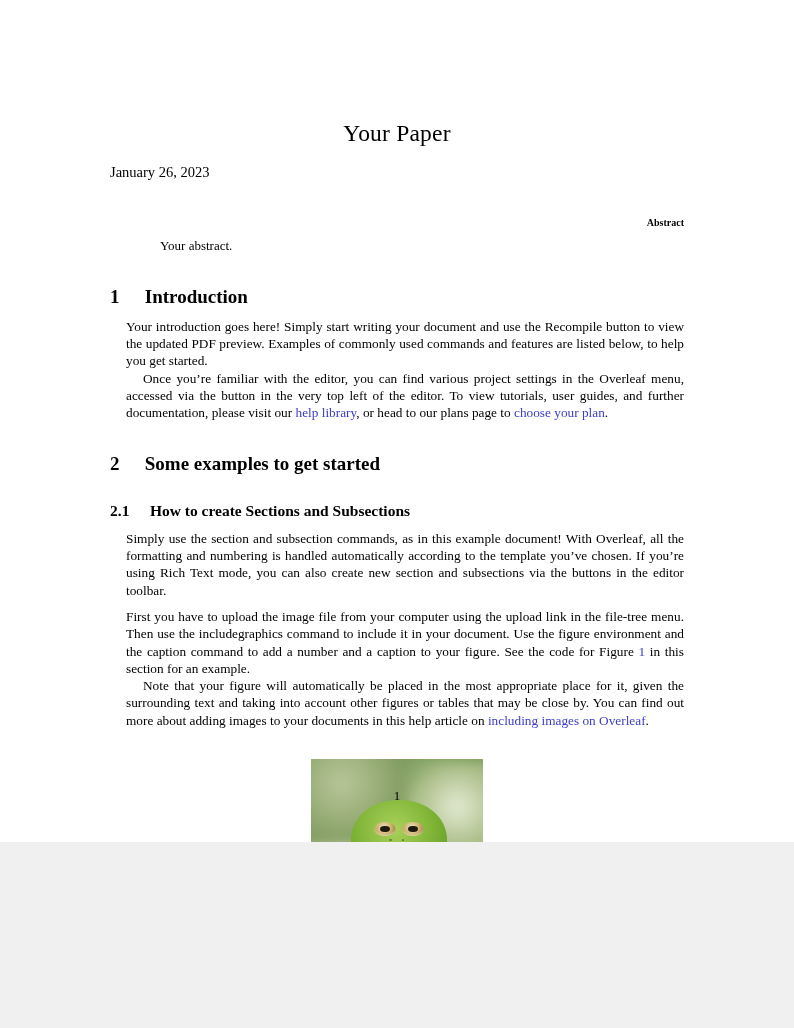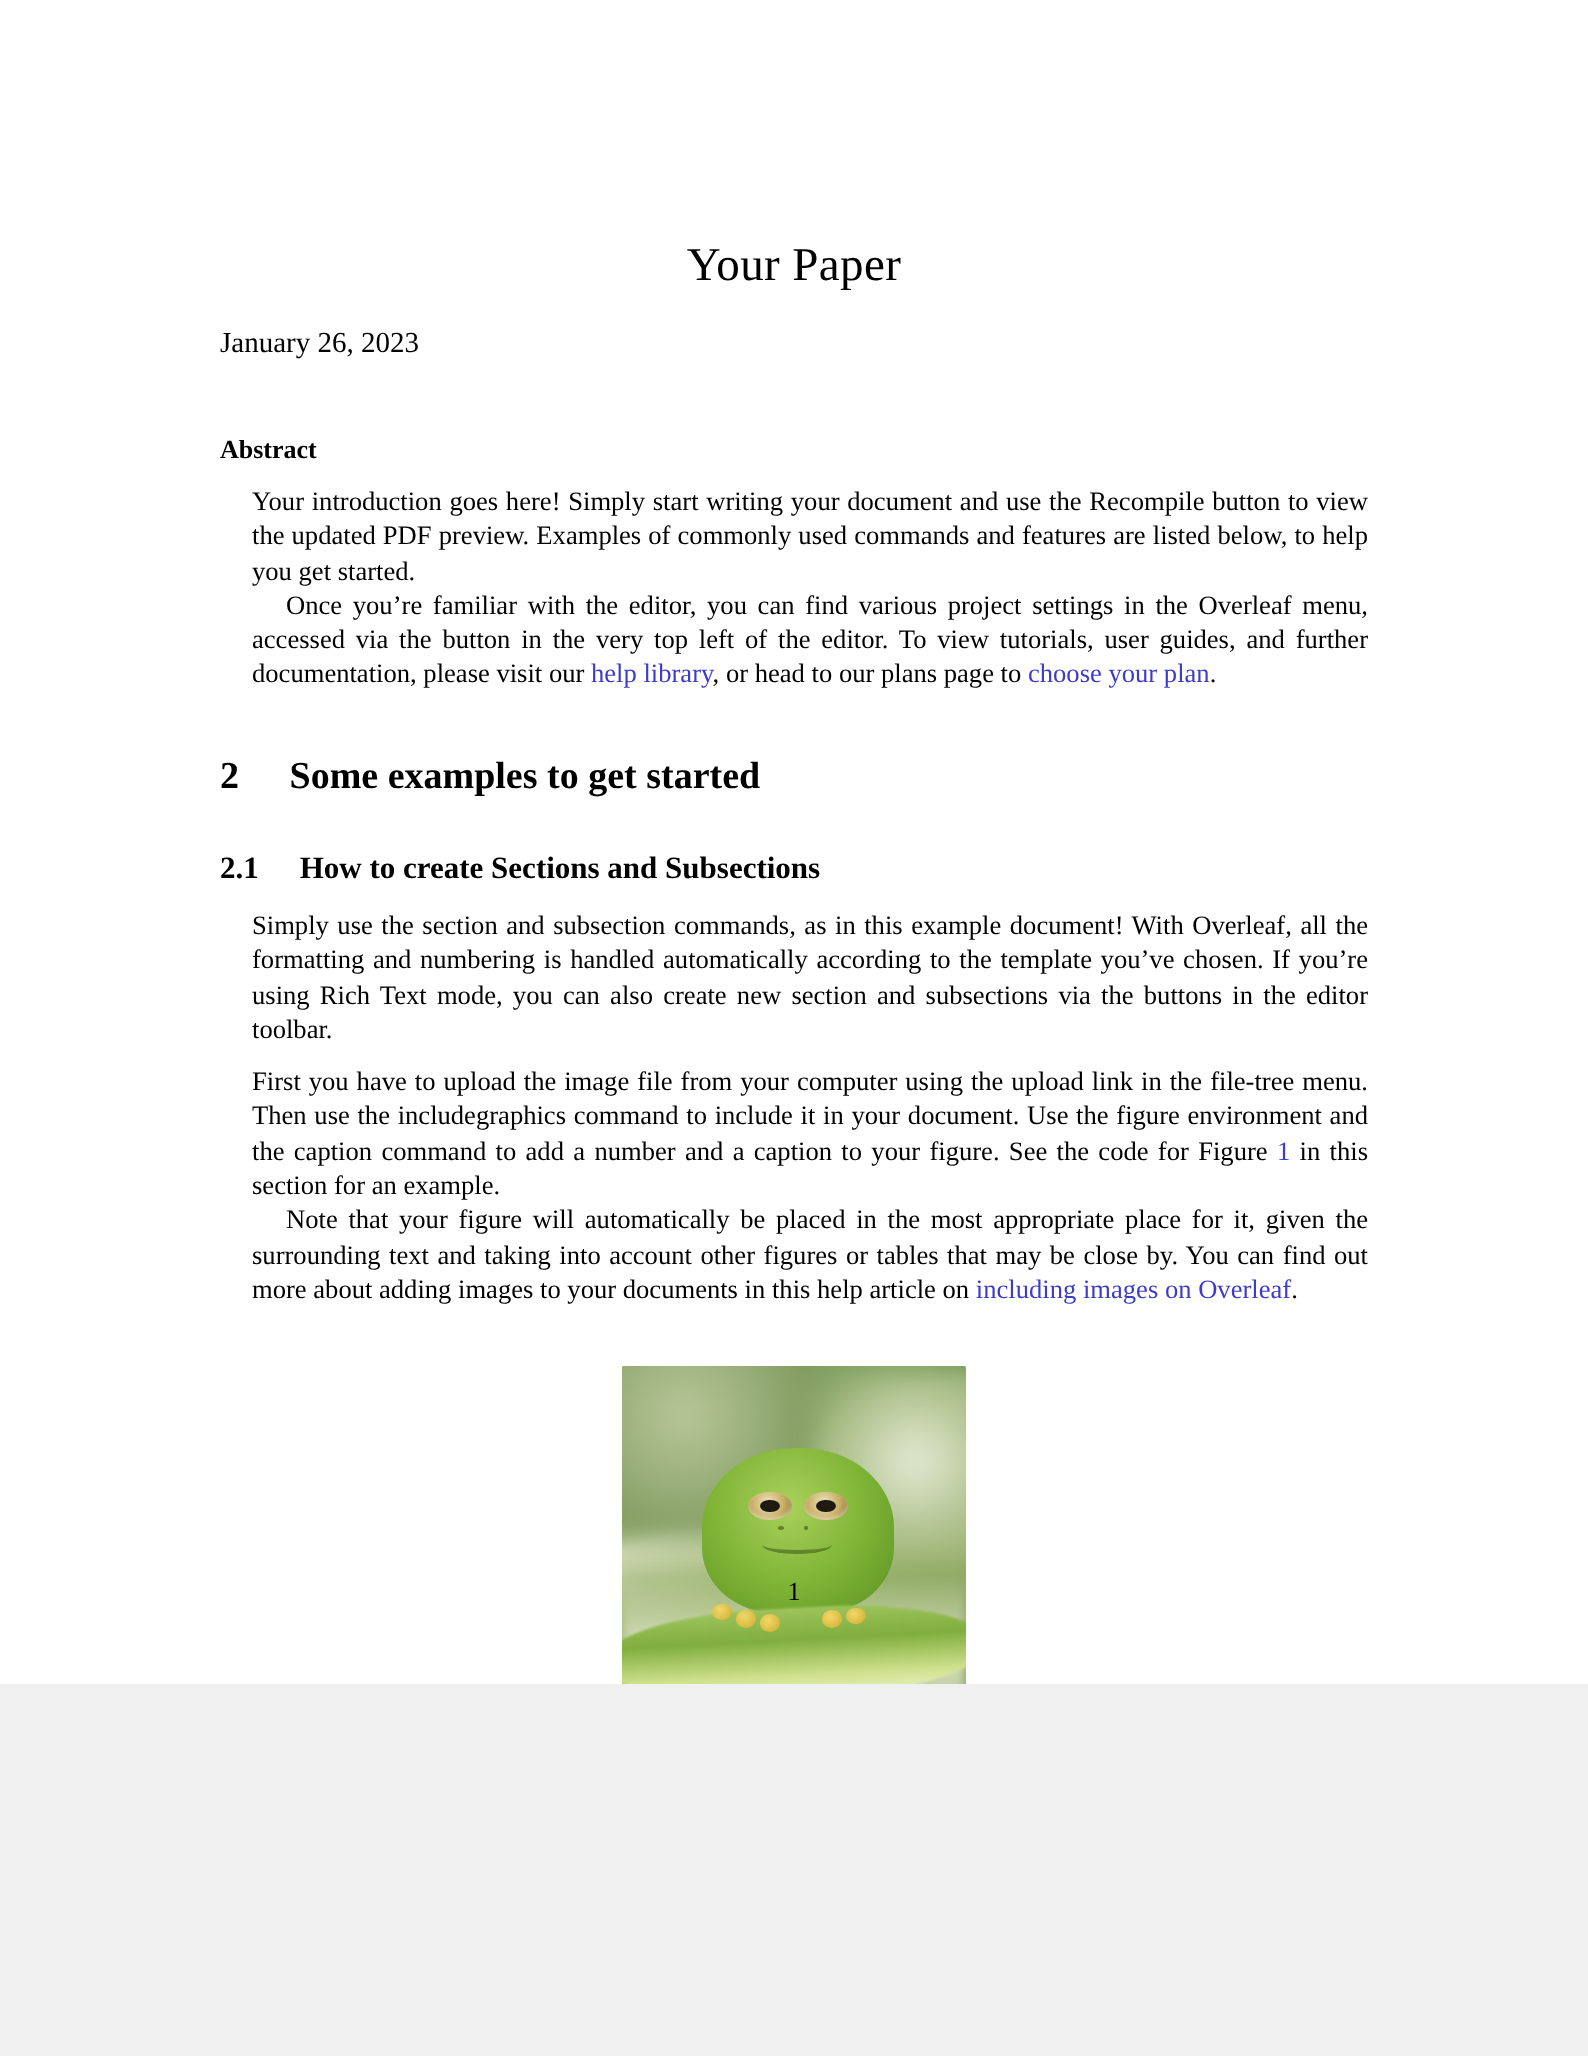--- a/index.html
+++ b/index.html
@@ -36,23 +36,23 @@
     text-align: center;
     font-size: 14.5px;
     margin-top: 26px;
   }
   .doc-date {
     text-align: left;
     font-size: 14.5px;
     margin-top: 17px;
   }
   .abstract-head {
-    text-align: left;
+    text-align: right;
     font-weight: bold;
-    font-size: 13px;
+    font-size: 10px;
     margin-top: 36px;
   }
   .abstract-body {
     font-size: 13px;
     margin-top: 10px;
     padding-left: 50px;
     padding-right: 50px;
     text-align: justify;
   }
   h1.sec {
@@ -207,21 +207,26 @@
 </head>
 <body>
 
 <div class="page">
   <div class="content">
 
     <div class="doc-title">Your Paper</div>
     <div class="doc-date">January 26, 2023</div>
 
     <div class="abstract-head">Abstract</div>
-
+    <div class="abstract-body">Your abstract.</div>
+
+    <h1 class="sec">
+      <span class="num">1</span>
+      <span>Introduction</span>
+    </h1>
 
     <p class="body">Your introduction goes here! Simply start writing your document and use the Recompile button to view the updated PDF preview. Examples of commonly used commands and features are listed below, to help you get started.</p>
 
     <p class="body indent"><span>Once you’re familiar with the editor, you can find various project settings in the Overleaf menu, accessed via the button in the very top left of the editor. To view tutorials, user guides, and further documentation, please visit our </span><a class="link" href="#">help library</a><span>, or head to our plans page to </span><a class="link" href="#">choose your plan</a><span>.</span></p>
 
     <h1 class="sec">
       <span class="num">2</span>
       <span>Some examples to get started</span>
     </h1>
 

